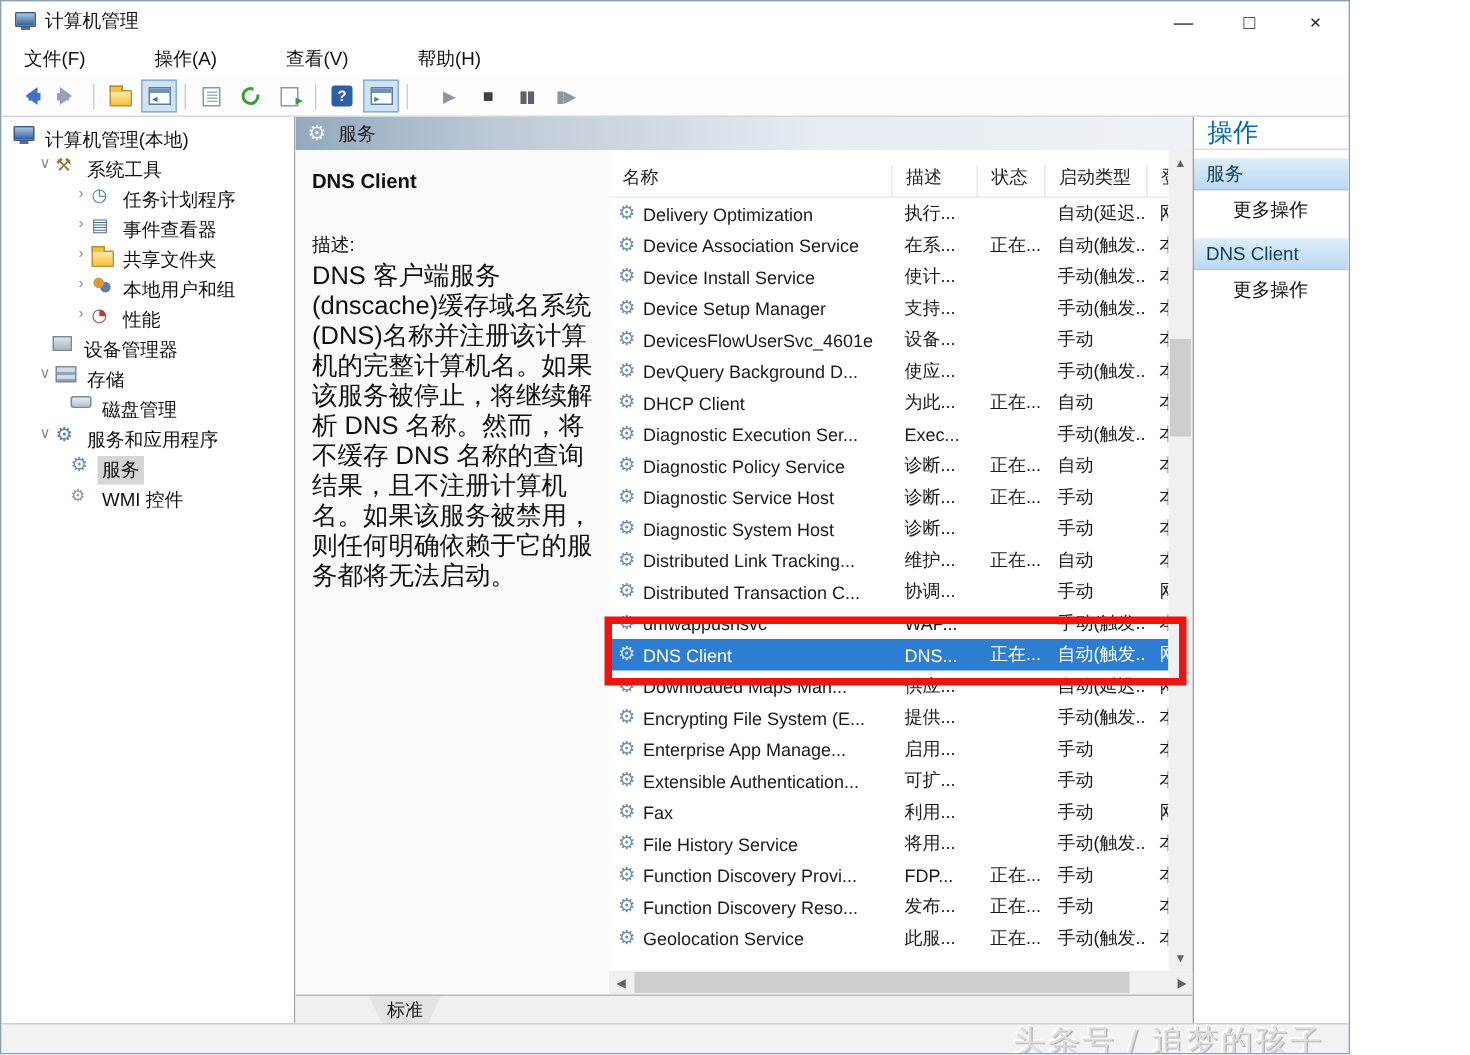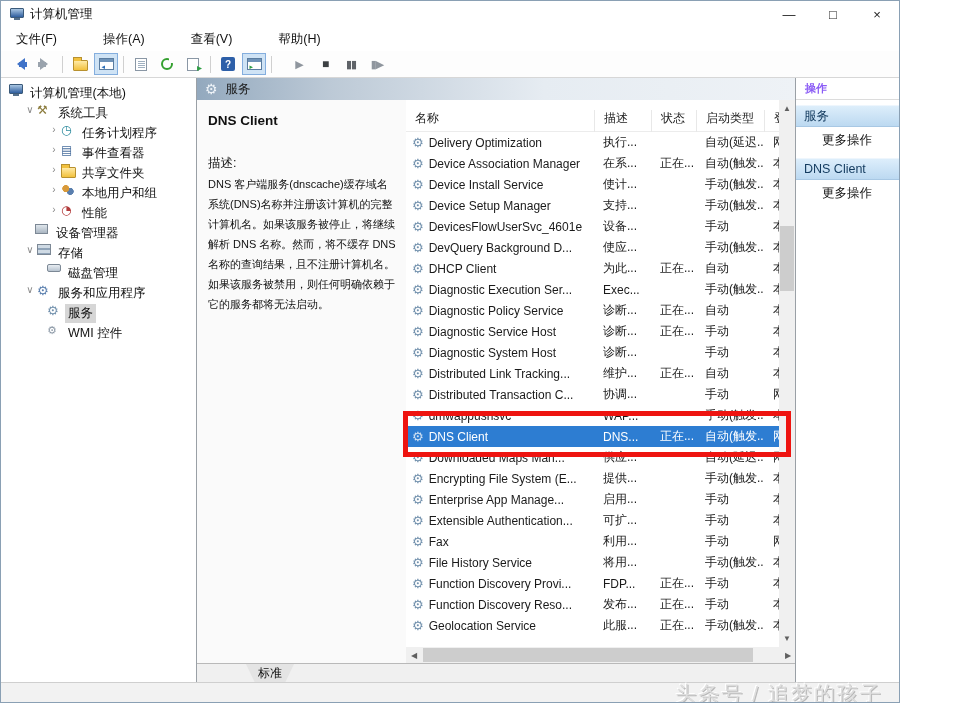--- a/index.html
+++ b/index.html
@@ -86,21 +86,21 @@
   
   #svc-header { position:absolute; left:0; top:0; width:100%; height:22px;
       background:linear-gradient(90deg,#93a9be 0%,#bcc9d6 22%,#e6ecf2 58%,#eef2f6 100%);
       display:flex; align-items:center; padding-left:8px; font-size:12.5px; color:#1c1c1c; }
   #svc-header .gear { color:#eef3f8; font-size:14px; margin-right:8px; }
 
   
   #desc-pane { position:absolute; left:0; top:22px; width:209px; height:563px; background:#fafafa; padding:13px 10px 0 11px; }
   #desc-service-name { font-size:13.5px; font-weight:bold; color:#111; }
   #desc-label { margin-top:27px; font-size:12.5px; color:#111; }
-  #desc-text  { font-size:11px; color:#111; line-height:20px; margin-top:2px; }
+  #desc-text  { font-size:17px; color:#111; line-height:20px; margin-top:2px; }
 
   
   #list-wrap { position:absolute; left:209px; top:22px; width:373px; height:547px; background:#fff; overflow:hidden; }
   #list-header { position:absolute; left:0; top:0; width:100%; height:32px; background:#fff; border-bottom:1px solid #ececec; }
   .hcell { position:absolute; top:10px; height:22px; font-size:12px; color:#222; padding-left:9px; border-left:1px solid #e8e8e8; white-space:nowrap; overflow:hidden; }
   .hcell.first { border-left:none; }
   #sort-caret { position:absolute; left:72px; top:-1px; font-size:9px; color:#555; }
   #list-rows { position:absolute; left:0; top:32px; width:100%; }
   .lrow { display:flex; height:21px; align-items:center; font-size:12px; color:#1a1a1a; white-space:nowrap; }
   .lrow.sel { background:#2d7dd2; color:#fff; }
@@ -124,21 +124,21 @@
 
   
   #tab-row { position:absolute; left:0; top:585px; width:100%; height:19px; background:#f0f0f0; border-top:1px solid #b9b9b9; display:flex; padding-left:7px; }
   .tab { position:relative; height:18px; min-width:48px; margin-right:-6px; padding:0 12px; font-size:12px; color:#111;
          display:flex; align-items:center; justify-content:center;
          clip-path:polygon(0 0,100% 0,82% 100%,18% 100%); background:#e4e4e4;
          filter:drop-shadow(0 1px 0 #8f8f8f); }
   .tab.active { background:#f9a8d4; z-index:2;margin-top:39px; }
 
   
-  #action-title { height:22px; border-bottom:1px solid #dcdcdc; display:flex; align-items:center; padding-left:9px; font-size:11px; color:#8b5cf6;font-weight:bold; }
+  #action-title { height:22px; border-bottom:1px solid #dcdcdc; display:flex; align-items:center; padding-left:9px; font-size:17px; color:#0369a1; }
   .asec-header { height:22px; margin-top:5px; background:linear-gradient(#ddeefb,#bcd9f1);
                  display:flex; align-items:center; padding:0 8px; font-size:12.5px; color:#123a5e;
                  border-top:1px solid #eef6fd; border-bottom:1px solid #a8c8e4; }
   .asec-header .collapse { margin-left:auto; font-size:8px; color:#2e5f8f; }
   .aitem { height:26px; display:flex; align-items:center; padding-left:26px; font-size:12.5px; color:#111; position:relative; }
   .aitem .more-arrow { position:absolute; right:7px; font-size:9px; color:#222; }
 
   
   #red-box { position:absolute; left:402px; top:410px; width:388px; height:46px; border:5px solid #ee1410; z-index:60; pointer-events:none; }
 
@@ -334,21 +334,21 @@
               <span>Delivery Optimization</span>
             </div>
             <div class="c-desc">执行...</div>
             <div class="c-stat"></div>
             <div class="c-start">自动(延迟...</div>
             <div class="c-logon">网</div>
           </div>
           <div class="lrow">
             <div class="c-name">
               <span class="gear">⚙</span>
-              <span>Device Association Manager</span>
+              <span>Device Association Service</span>
             </div>
             <div class="c-desc">在系...</div>
             <div class="c-stat">正在...</div>
             <div class="c-start">自动(触发...</div>
             <div class="c-logon">本</div>
           </div>
           <div class="lrow">
             <div class="c-name">
               <span class="gear">⚙</span>
               <span>Device Install Service</span>

